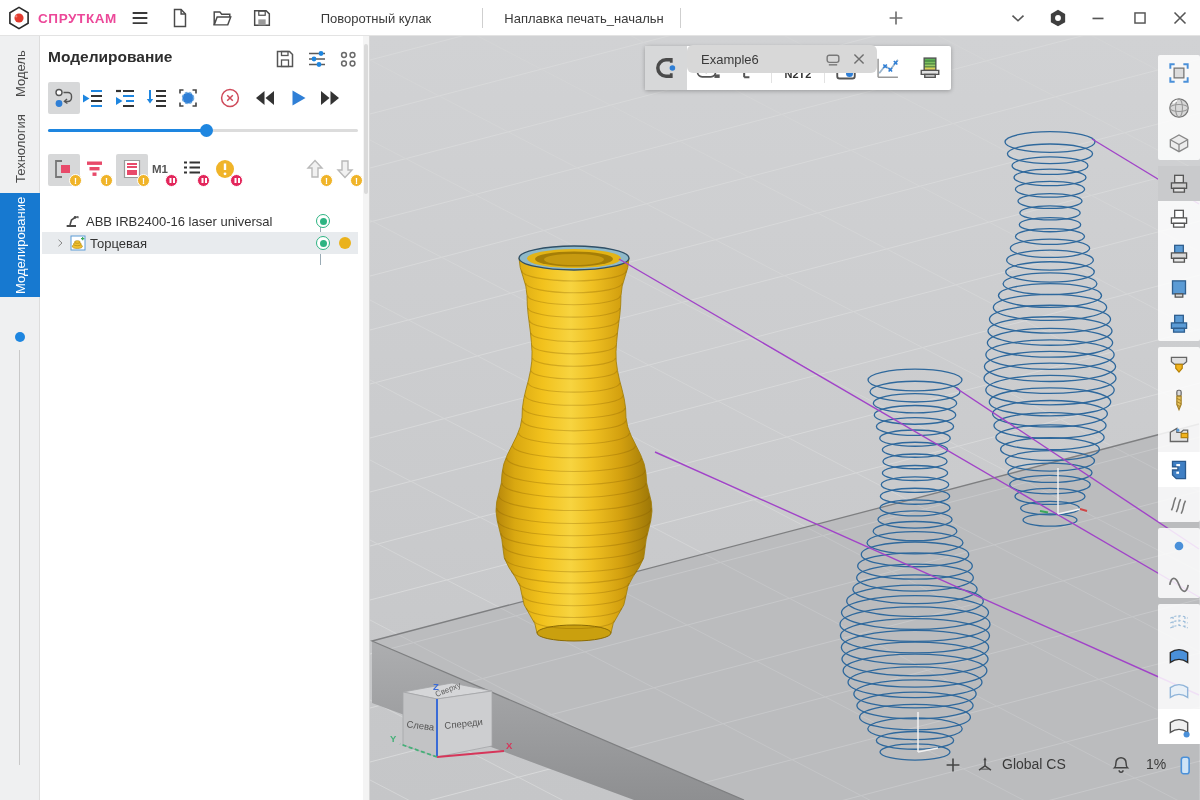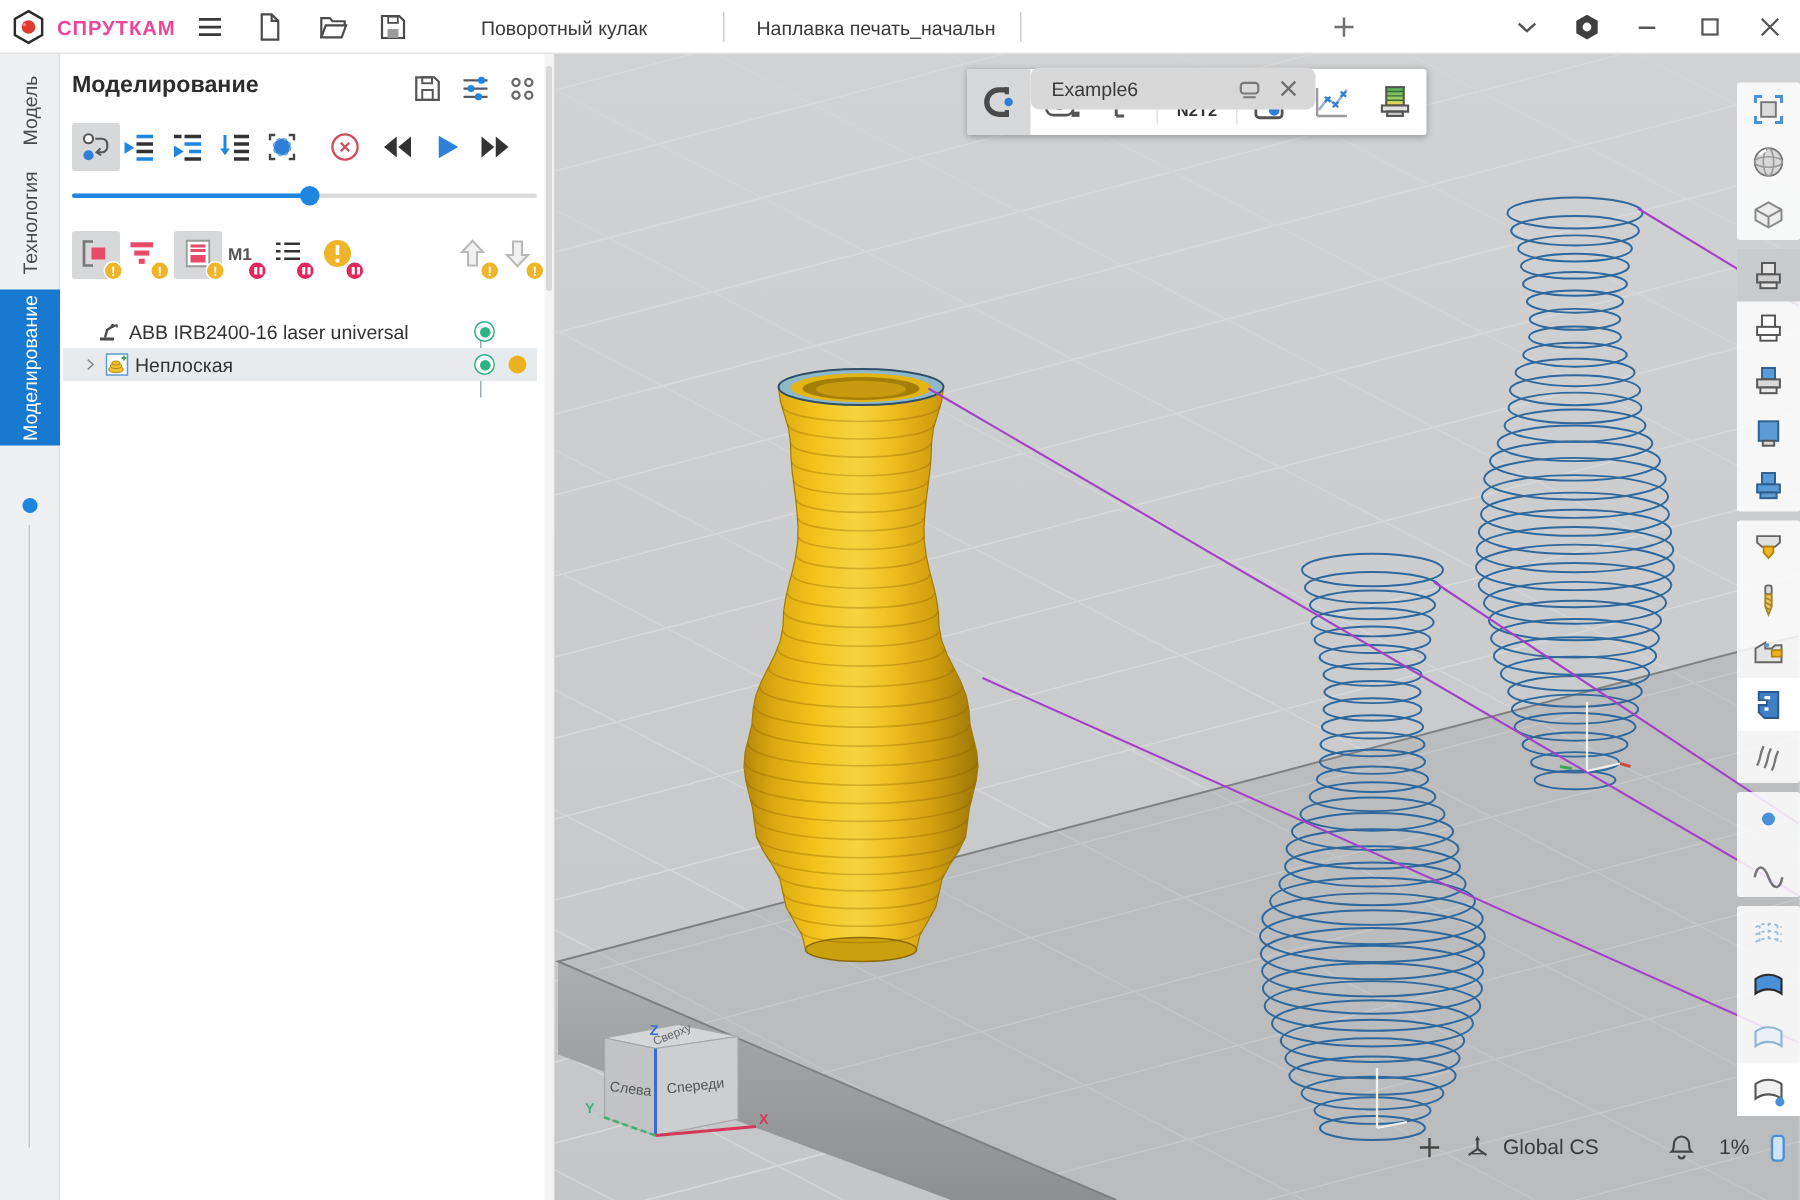--- a/index.html
+++ b/index.html
@@ -383,21 +383,21 @@
       </span>
       <span class="ticon" style="left:28px">
         <svg viewBox="0 0 24 24">
             <rect x="1.5" y="1.5" width="21" height="21" fill="#fff" stroke="#5b9bd5" stroke-width="1.5"></rect>
             <ellipse cx="11" cy="17" rx="7.5" ry="3.2" fill="#f0c030" stroke="#b08a10"></ellipse>
             <ellipse cx="11" cy="13.5" rx="5.8" ry="2.6" fill="#f0c030" stroke="#b08a10"></ellipse>
             <ellipse cx="11" cy="10.5" rx="4.2" ry="2" fill="#f0c030" stroke="#b08a10"></ellipse>
             <path d="M16.5 5.5h5M19 3v5" stroke="#3aa85a" stroke-width="1.8"></path>
           </svg>
       </span>
-      <span class="tlabel" style="left:48px">Неплоская</span>
+      <span class="tlabel" style="left:48px">Торцевая</span>
       <span class="ring" style="left:274px"></span>
       <span class="dot yellow" style="left:297px"></span>
     </div>
 
   </div>
 
   <div class="pscroll">
       <div class="thumb"></div>
     </div>
 </div>

